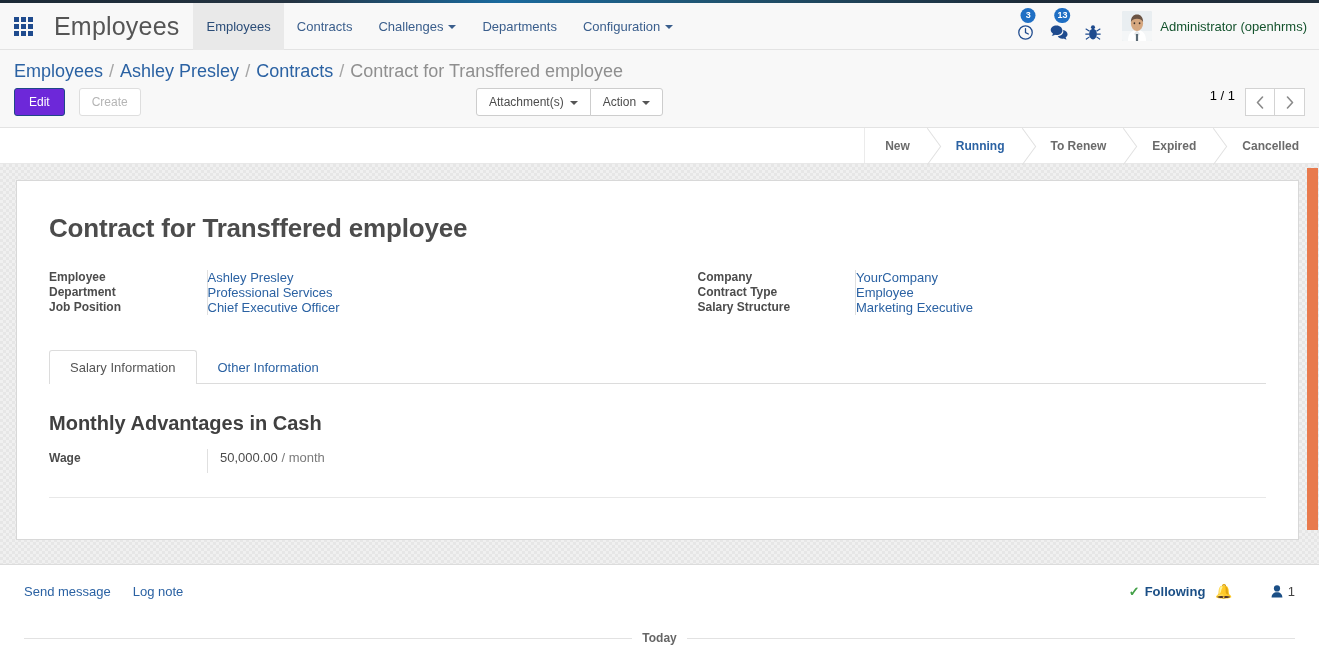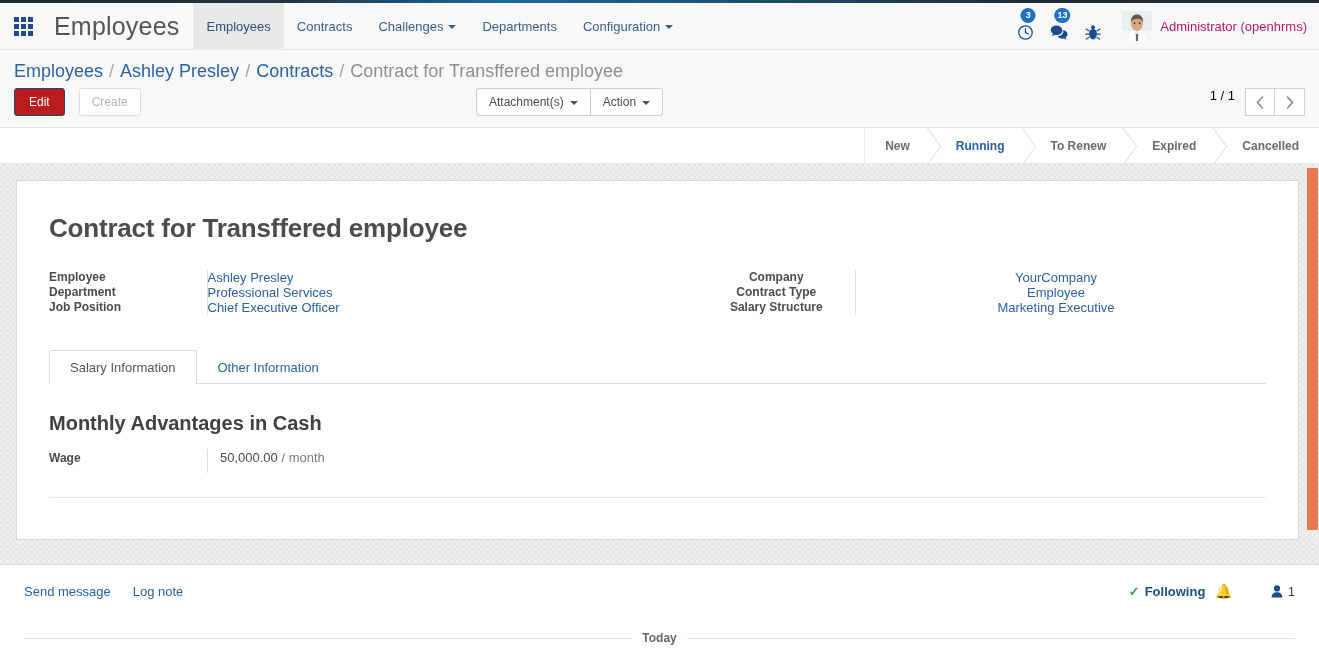--- a/index.html
+++ b/index.html
@@ -103,21 +103,21 @@
   }
   .avatar {
     width: 30px; height: 30px;
     border-radius: 2px;
     margin-left: 12px;
     overflow: hidden;
     background: #dfe6ea;
     cursor: pointer;
   }
   .username {
-    color: #be185d;
+    color: #14532d;
     font-size: 13px;
     padding-left: 8px;
     cursor: pointer;
     white-space: nowrap;
   }
 
   
   .control-panel {
     background: #f8f8f8;
     border-bottom: 1px solid #e3e3e3;
@@ -151,21 +151,21 @@
     padding: 6px 12px;
     border-radius: 3px;
     border: 1px solid #cdcdcd;
     background: #fff;
     color: #4c4c4c;
     cursor: pointer;
     line-height: 14px;
     white-space: nowrap;
   }
   .btn-primary {
-    background: #b91c1c;
+    background: #6d28d9;
     border-color: #1f4788;
     color: #fff;
     font-weight: normal;
     padding: 6px 14px;
   }
   .btn-muted { color: #b5b5b5; border-color: #dedede; margin-left: 14px; }
 
   .cp-mid {
     position: absolute;
     left: 476px;
@@ -269,21 +269,21 @@
   .form-title {
     font-size: 26px;
     font-weight: bold;
     color: #4c4c4c;
     margin: 8px 0 26px 0;
     letter-spacing: -.2px;
   }
 
   .group-wrap { display: flex; }
   .group { width: 50%; padding-right: 10px; }
-  .group.right { padding-left: 40px; text-align: center; }
+  .group.right { padding-left: 40px; }
   table.fields { border-collapse: collapse; width: 100%; }
   table.fields td { padding: 0; vertical-align: top; }
   td.lbl {
     width: 158px;
     font-size: 12px;
     font-weight: bold;
     color: #4c4c4c;
     padding: 5px 10px 15px 0;
     white-space: nowrap;
   }

